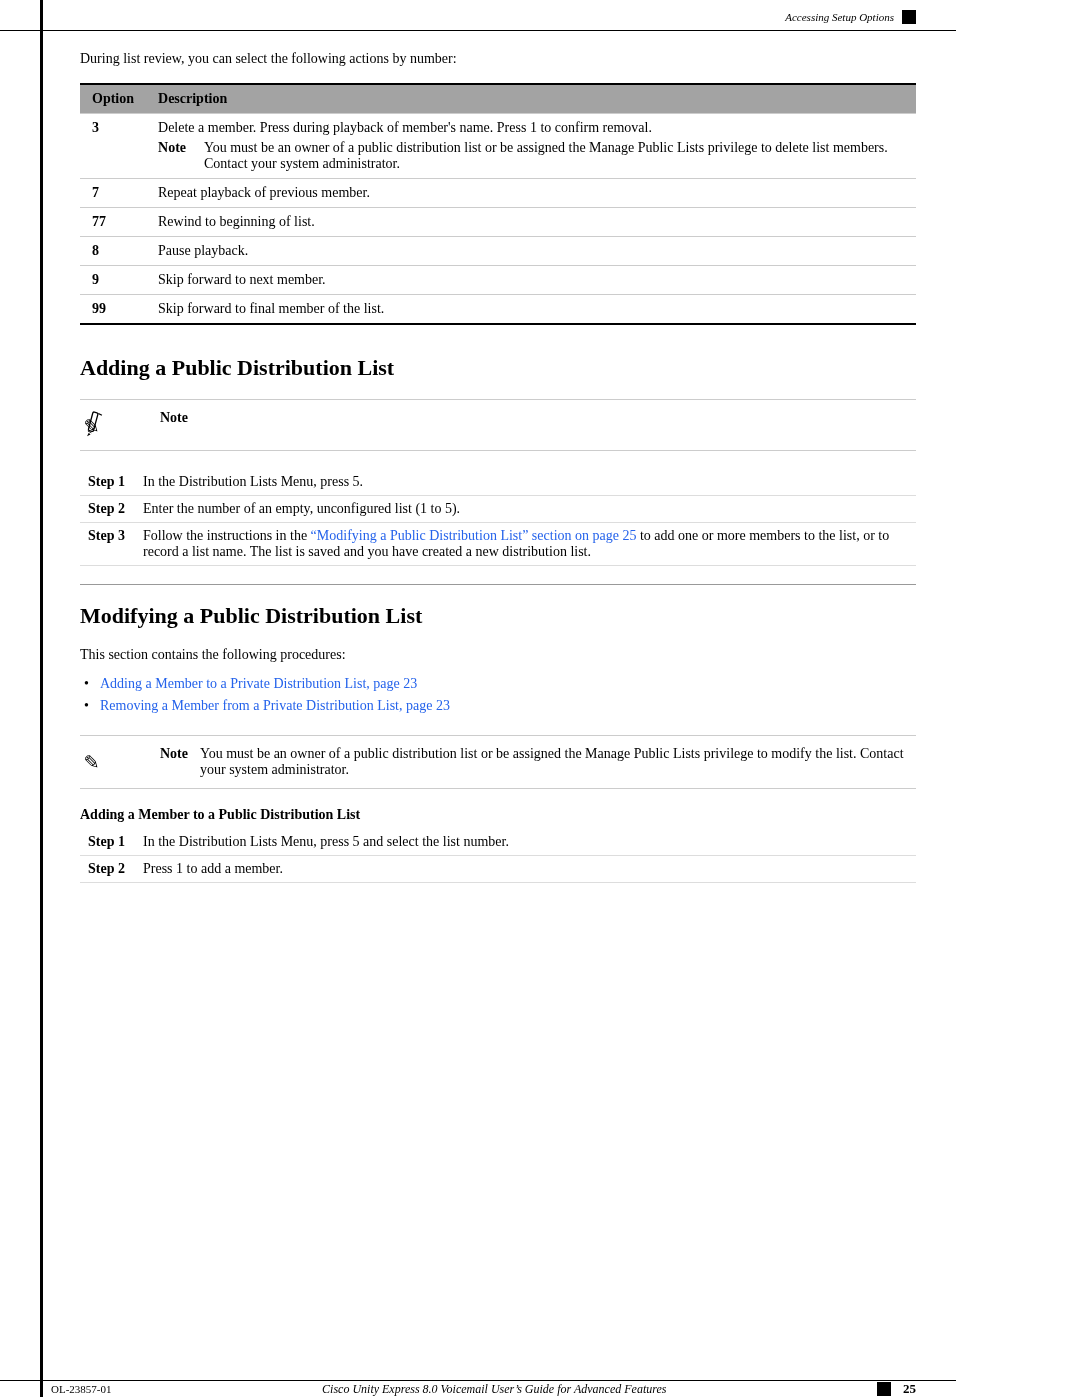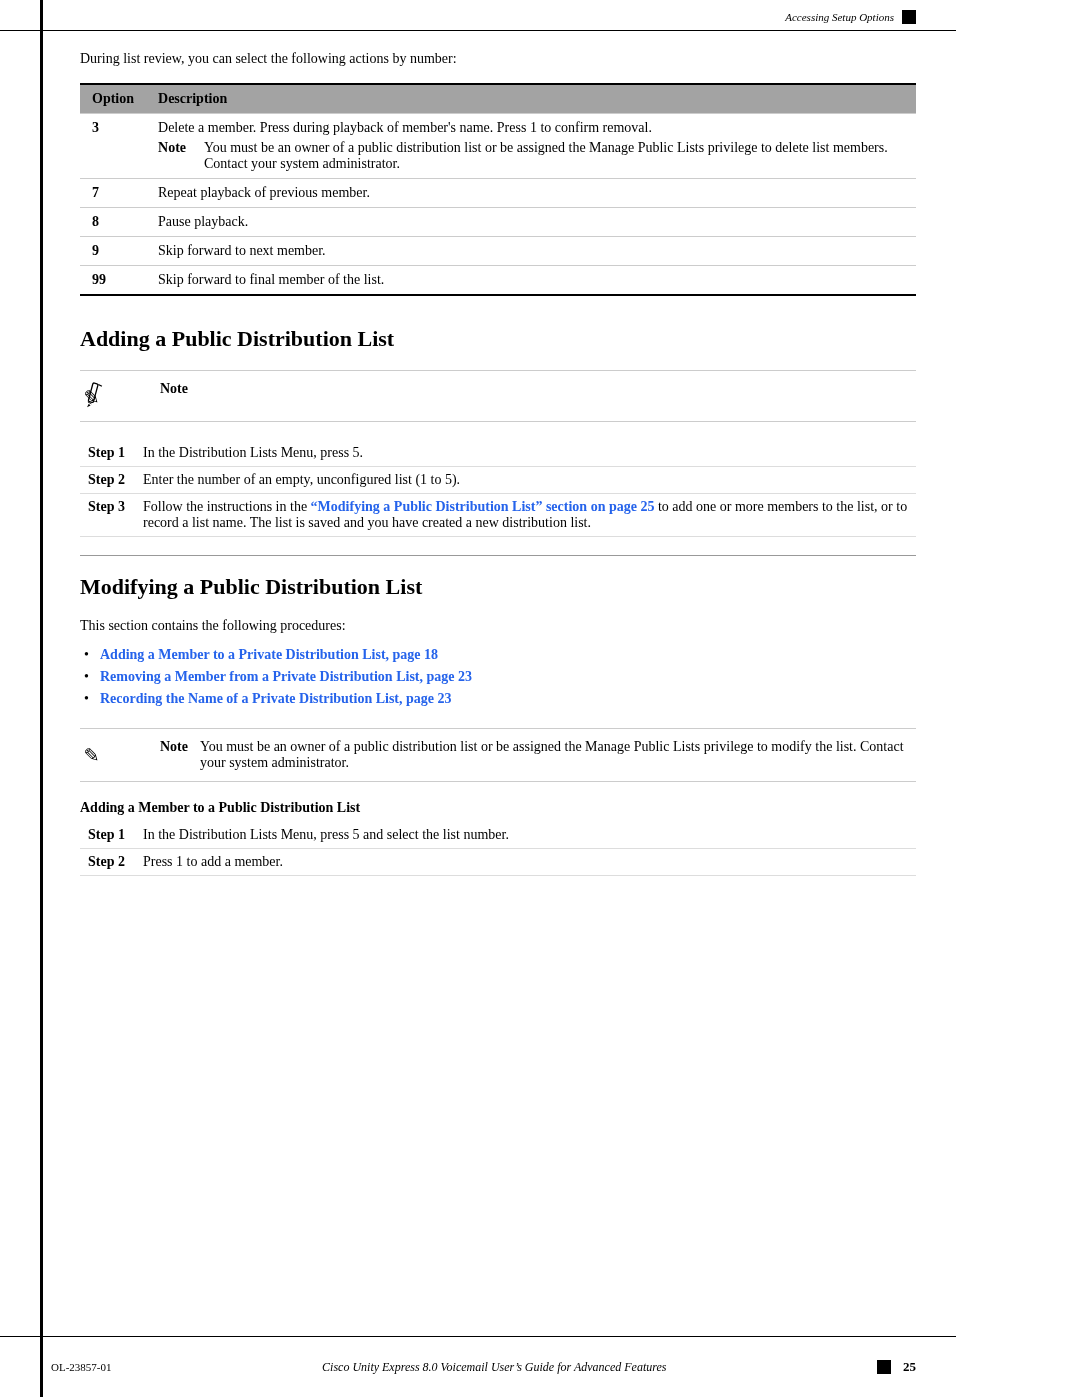--- a/index.html
+++ b/index.html
@@ -162,21 +162,20 @@
       border-bottom: 1px solid #ddd;
     }
     .steps-table .step-label {
       font-weight: bold;
       white-space: nowrap;
       width: 55px;
     }
     .step-link {
       color: #2563eb;
       text-decoration: none;
-      font-weight: bold;
     }
 
     
     .bullet-list {
       list-style: none;
       margin: 10px 0 18px 0;
       padding: 0;
     }
     .bullet-list li {
       font-size: 14px;
@@ -203,21 +202,21 @@
 
     
     .page-footer {
       position: absolute;
       bottom: 0;
       left: 0;
       right: 0;
       display: flex;
       justify-content: space-between;
       align-items: center;
-      padding: 22px 40px;
+      padding: 0 40px;
       border-top: 1px solid #000;
     }
     .footer-left {
       font-size: 11px;
       color: #000;
       display: flex;
       align-items: center;
       gap: 8px;
     }
     .footer-left-bar {
@@ -288,20 +287,24 @@
       <tr>
             <td class="option-num">3</td>
             <td>Delete a member. Press during playback of member's name. Press 1 to confirm removal.<div class="note-inline">
                 <span class="note-label">Note</span>
                 <span class="note-text">You must be an owner of a public distribution list or be assigned the Manage Public Lists privilege to delete list members. Contact your system administrator.</span>
               </div></td>
           </tr>
           <tr>
             <td class="option-num">7</td>
             <td>Repeat playback of previous member.</td>
+          </tr>
+          <tr>
+            <td class="option-num">77</td>
+            <td>Rewind to beginning of list.</td>
           </tr>
           <tr>
             <td class="option-num">8</td>
             <td>Pause playback.</td>
           </tr>
           <tr>
             <td class="option-num">9</td>
             <td>Skip forward to next member.</td>
           </tr>
           <tr class="last-row">
@@ -348,23 +351,22 @@
       </tbody>
     </table>
 
     <hr class="divider">
 
     <div class="section-heading">Modifying a Public Distribution List</div>
 
     <p style="font-size:14px; margin-bottom:10px;">This section contains the following procedures:</p>
 
     <ul class="bullet-list">
-      <li><a class="step-link">Adding a Member to a Private Distribution List, page 18</a></li>
+      <li><a class="step-link">Adding a Member to a Private Distribution List, page 23</a></li>
       <li><a class="step-link">Removing a Member from a Private Distribution List, page 23</a></li>
-      <li><a class="step-link">Recording the Name of a Private Distribution List, page 23</a></li>
     </ul>
 
     <div class="note-box">
       <div class="note-icon-cell">
         <svg class="pencil-svg" viewBox="0 0 32 32" xmlns="http://www.w3.org/2000/svg">
           <text x="4" y="26" font-size="22" fill="#000">✎</text>
         </svg>
       </div>
       <div class="note-label-cell">Note</div>
       <div class="note-content-cell">You must be an owner of a public distribution list or be assigned the Manage Public Lists privilege to modify the list. Contact your system administrator.</div>

